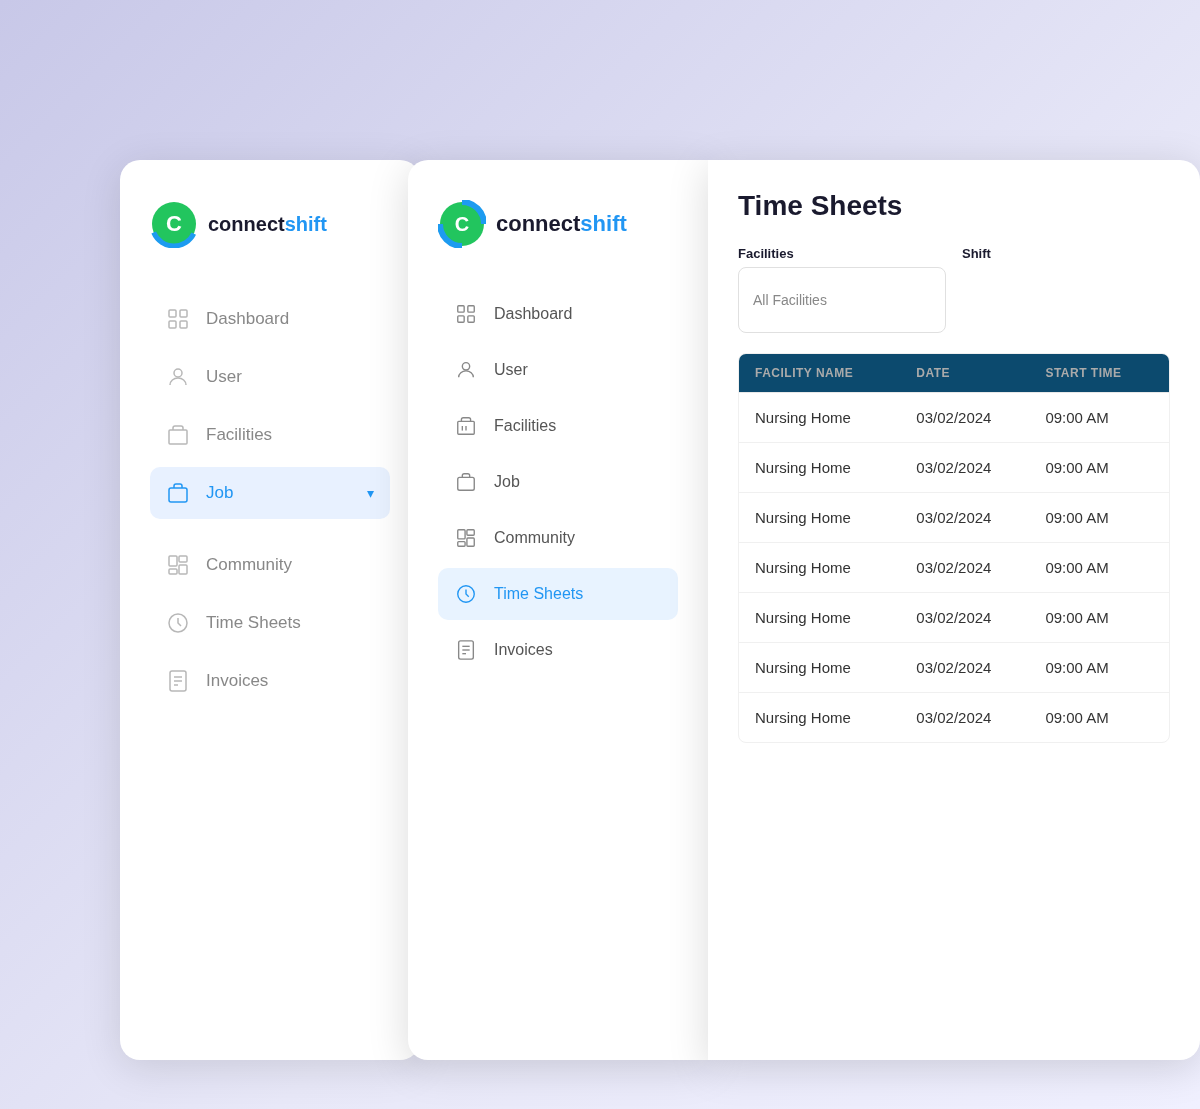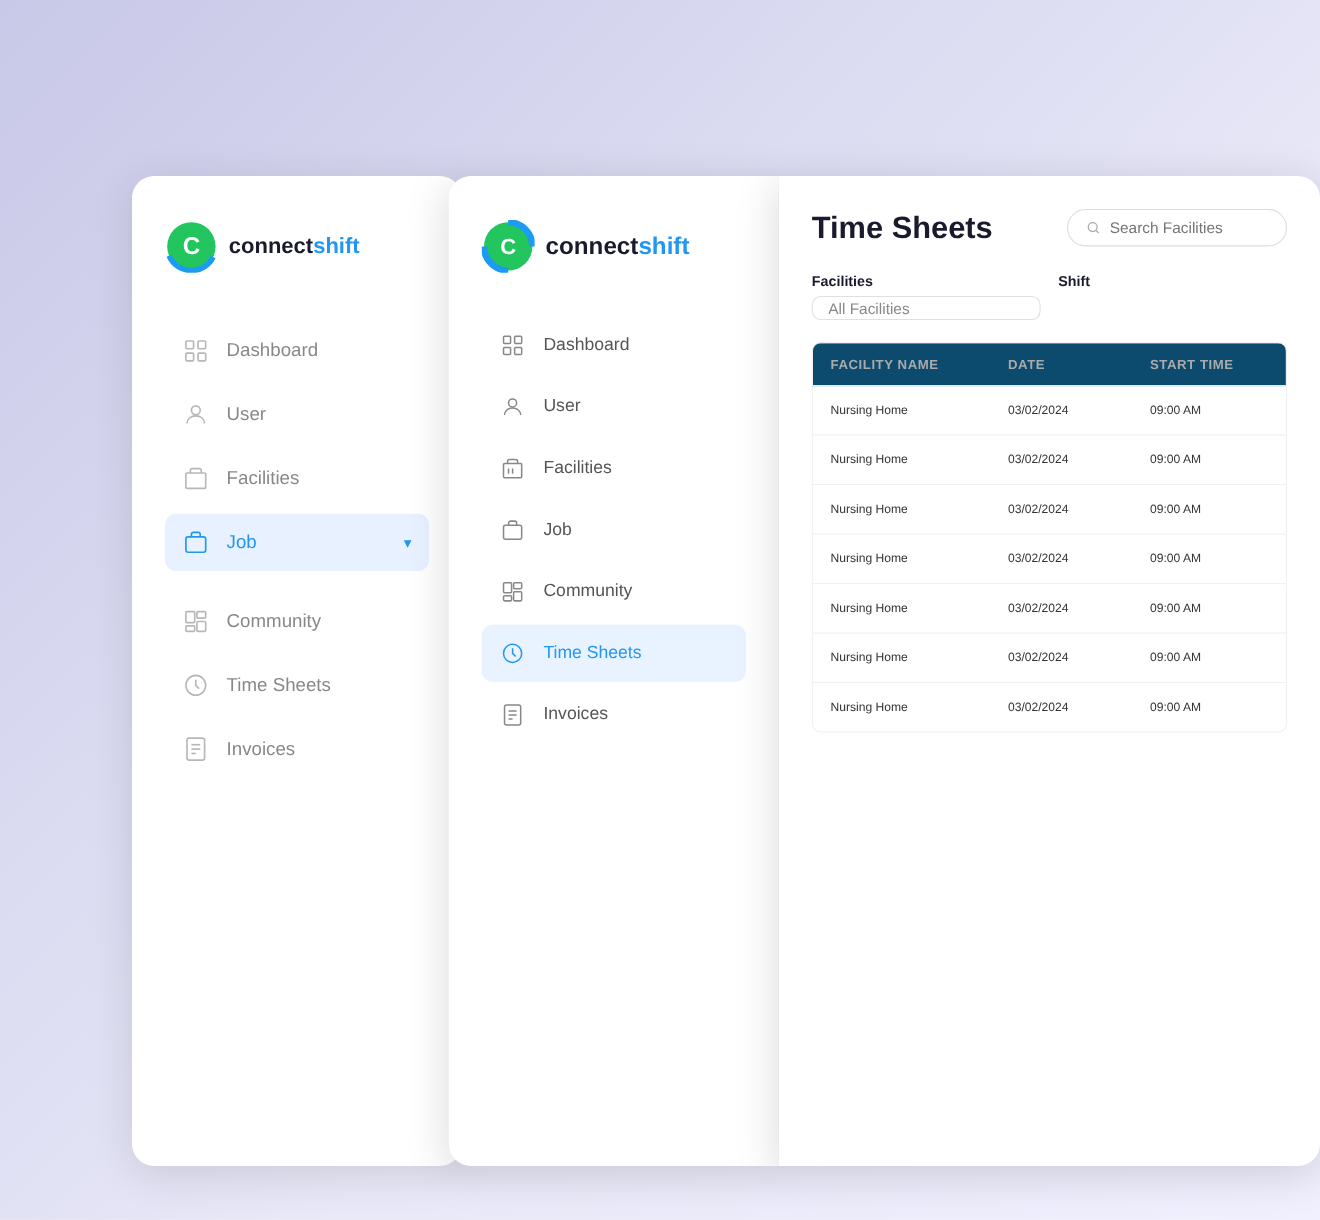--- a/index.html
+++ b/index.html
@@ -172,21 +172,21 @@
       flex: 1;
     }
     .filter-label {
       font-size: 13px;
       font-weight: 600;
       color: #1a1a2e;
       margin-bottom: 6px;
     }
     .filter-select {
       width: 100%;
-      padding: 2px 14px;
+      padding: 24px 14px;
       border: 1px solid #e0e0e0;
       border-radius: 8px;
       font-size: 14px;
       color: #888;
       background: white;
       appearance: none;
       cursor: pointer;
     }
 
     
@@ -211,21 +211,21 @@
     }
     .table-row {
       display: grid;
       grid-template-columns: 1.5fr 1.2fr 1fr;
       padding: 16px 16px;
       border-bottom: 1px solid #f0f0f0;
       align-items: center;
     }
     .table-row:last-child { border-bottom: none; }
     .table-cell {
-      font-size: 11px;
+      font-size: 15px;
       color: #333;
     }
   </style>
 </head>
 <body>
 
 <div class="sidebar-back">
   <div class="logo">
 
     <svg class="logo-icon" viewBox="0 0 48 48">
@@ -381,27 +381,20 @@
           <line x1="8" y1="16" x2="12" y2="16"></line>
       </svg>
     </span>
     <span>Invoices</span>
   </div>
 </div>
 
 <div class="main-panel">
   <div class="main-header">
     <h1 class="page-title">Time Sheets</h1>
-    <div class="search-box">
-      <svg width="16" height="16" viewBox="0 0 24 24" fill="none" stroke="#aaa" stroke-width="2">
-        <circle cx="11" cy="11" r="7"></circle>
-          <path d="M16.5 16.5l4 4"></path>
-      </svg>
-      <input type="text" placeholder="Search Facilities" style="">
-    </div>
   </div>
 
   <div class="filters-row">
     <div class="filter-group">
       <div class="filter-label">Facilities</div>
       <select class="filter-select">
         <option>All Facilities</option>
       </select>
     </div>
     <div class="filter-group">

